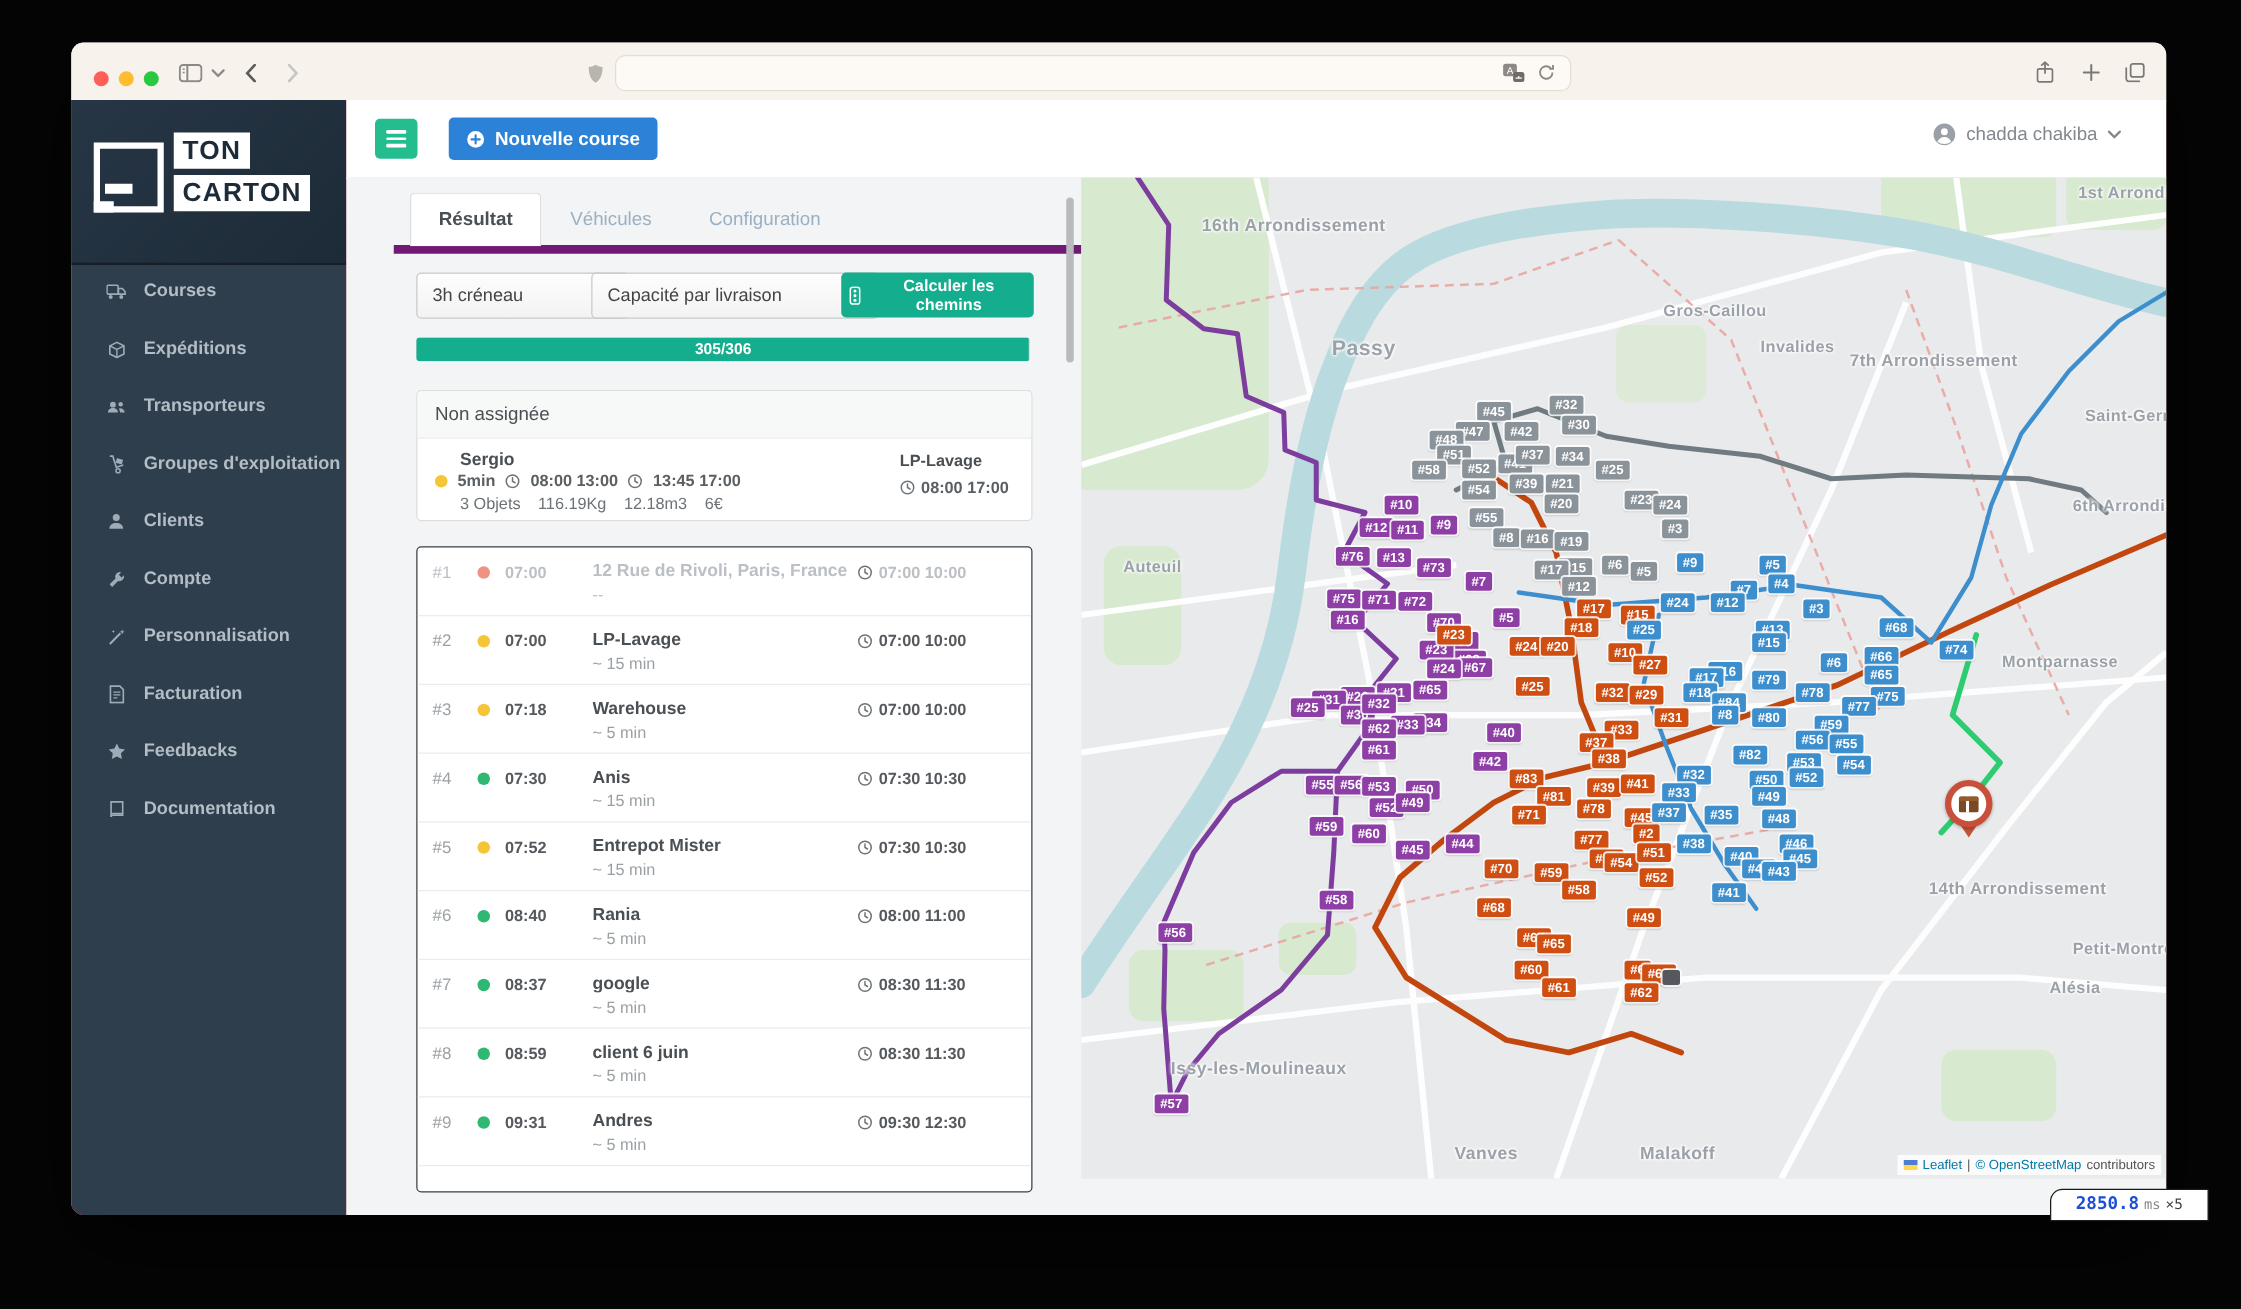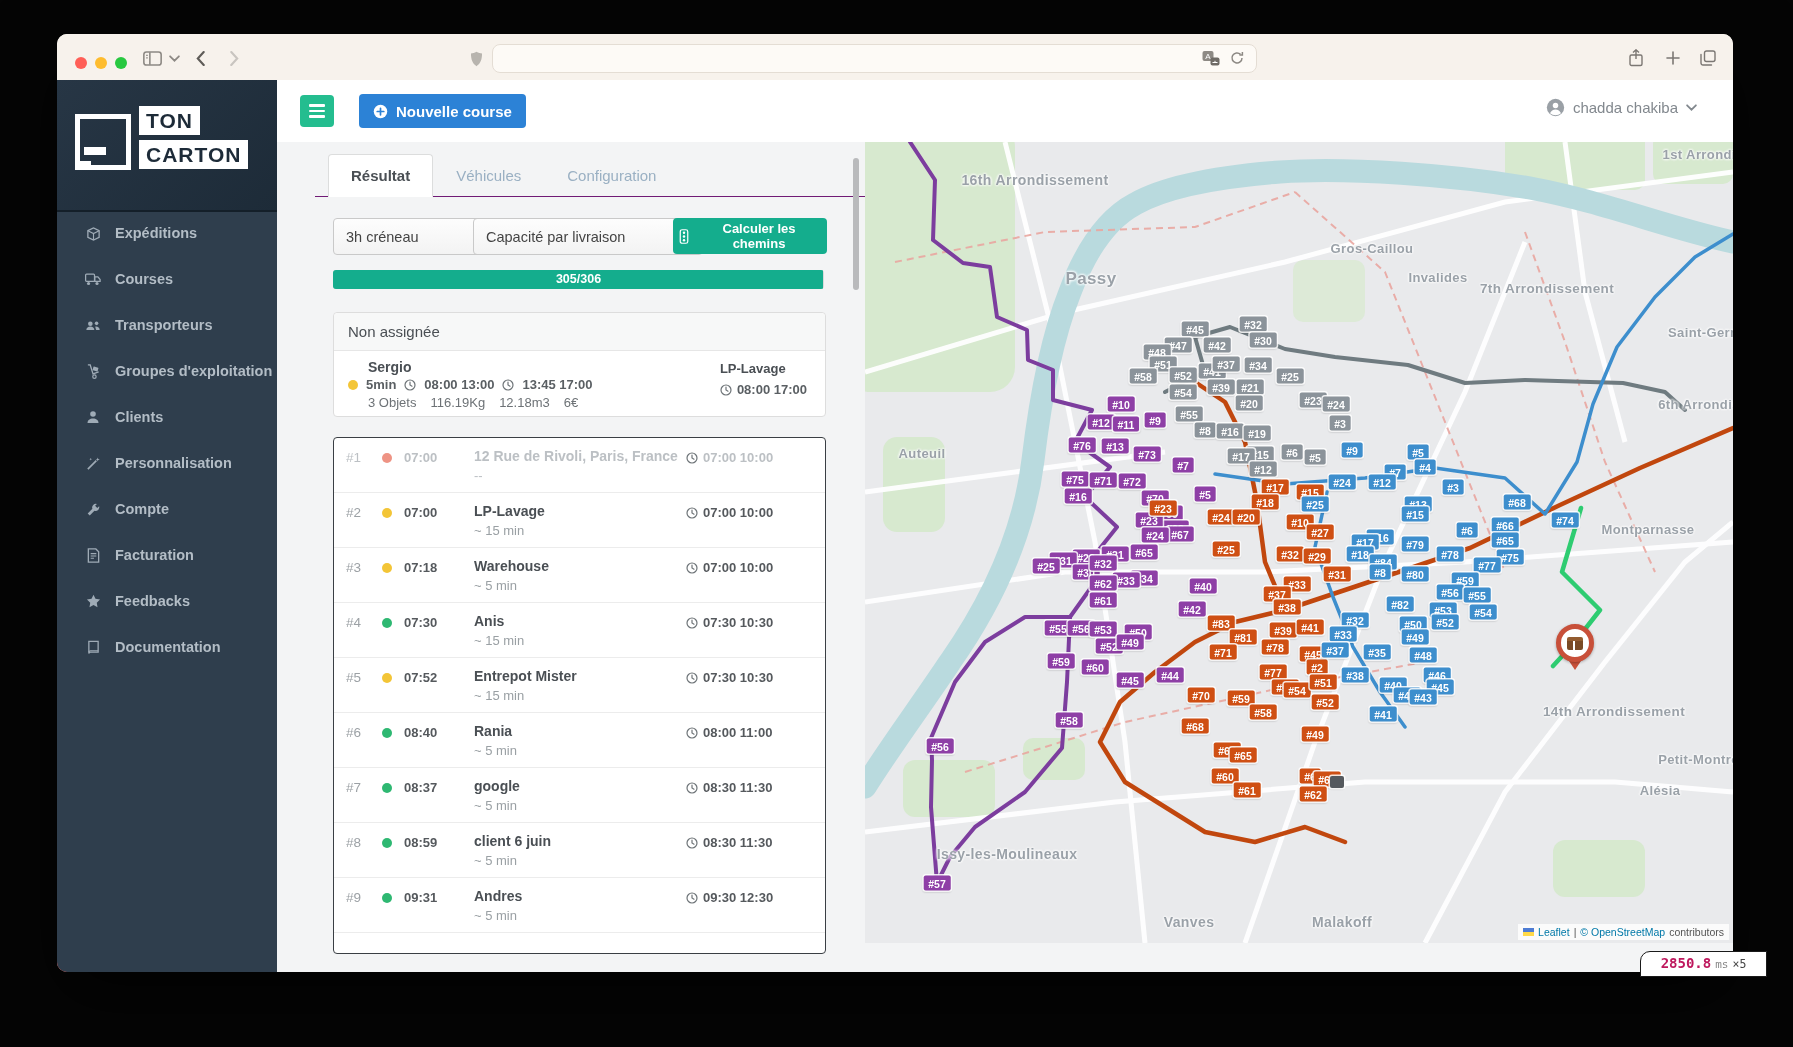--- a/index.html
+++ b/index.html
@@ -30,21 +30,21 @@
   .nav-item .ni-icon{width:20px;margin-right:12px;display:flex;justify-content:center;color:#9fabb6;}
   .topbar{position:absolute;left:220px;top:0;right:0;height:62px;background:#fff;border-bottom:1px solid #e5e7e8;}
   .hamburger{position:absolute;left:23px;top:15px;width:34px;height:32px;background:var(--green,#24bd8f);border-radius:4px;
     display:flex;flex-direction:column;justify-content:center;align-items:center;gap:3px;cursor:pointer;}
   .hamburger i{display:block;width:16px;height:2.4px;background:#fff;border-radius:1px;}
   .btn-new{position:absolute;left:82px;top:14px;height:34px;background:var(--btn-blue,#2c82d6);color:#fff;border:none;
     border-radius:4px;font-size:15px;font-weight:600;padding:0 14px;display:flex;align-items:center;gap:8px;cursor:pointer;}
   .usermenu{position:absolute;right:36px;top:18px;display:flex;align-items:center;gap:8px;color:#82888e;font-size:15px;cursor:pointer;}
   .content{position:absolute;left:220px;top:62px;right:0;bottom:0;background:#f3f4f5;}
   
-  .tabsrow{position:absolute;left:38px;top:12px;width:540px;height:42px;border-bottom:1px solid #701a75;display:flex;padding-left:13px;}
+  .tabsrow{position:absolute;left:38px;top:12px;width:540px;height:42px;border-bottom:7px solid #701a75;display:flex;padding-left:13px;}
   .tab{padding:0 22px;display:flex;align-items:center;font-size:15px;color:#9ab0c3;cursor:pointer;border:1px solid transparent;}
   .tab.active{background:#fff;color:#4a4f54;font-weight:600;border:1px solid #dcdddd;border-bottom:1px solid #fff;
     border-radius:4px 4px 0 0;margin-bottom:-1px;}
   .select{position:absolute;top:76px;height:35px;background:linear-gradient(#fdfdfd,#f3f3f3);border:1px solid #c9c9c9;
     border-radius:4px;font-size:14.5px;color:#444;display:flex;align-items:center;padding:0 26px 0 12px;cursor:pointer;}
   .sel-arrows{position:absolute;right:9px;top:9px;width:9px;height:16px;}
   .sel-arrows:before,.sel-arrows:after{content:"";position:absolute;left:0;border-left:4.5px solid transparent;border-right:4.5px solid transparent;}
   .sel-arrows:before{top:1px;border-bottom:5px solid #777;}
   .sel-arrows:after{bottom:1px;border-top:5px solid #777;}
   .btn-calc{position:absolute;left:396px;top:76px;width:154px;height:36px;background:var(--teal,#14ad8d);border:none;border-radius:4px;
@@ -100,21 +100,21 @@
   .pin-box{width:16px;height:13px;background:#7a4a25;border-radius:2px;
     background-image:linear-gradient(#935c30 0 4px,transparent 4px),linear-gradient(90deg,transparent 6px,#fff 6px 8px,transparent 8px);}
   .attribution{position:absolute;right:4px;bottom:3px;background:rgba(255,255,255,.8);font-size:10.5px;color:#555;
     padding:2px 5px;display:flex;align-items:center;gap:4px;}
   .attribution .link{color:#0078a8;}
   .ua-flag{display:inline-block;width:11px;height:8px;background:linear-gradient(#4e7cd4 0 4px,#ffd948 4px 8px);}
   
   .perf{position:absolute;left:1640px;top:951px;width:127px;height:26px;background:#fff;border:1.5px solid #1a1a1a;
     border-radius:10px 0 0 0;z-index:50;display:flex;align-items:baseline;justify-content:center;gap:4px;
     font-family:"DejaVu Sans Mono",monospace;padding-top:3px;box-sizing:border-box;}
-  .perf .pv{font-weight:bold;font-size:14px;color:#be185d;}
+  .perf .pv{font-weight:bold;font-size:14px;color:#1d4ed8;}
   .perf .pu{font-size:11px;color:#888;}
   .perf .pm{font-size:11.5px;color:#444;}
 </style>
 </head>
 <body>
 
 <div class="screen">
 
   <div class="window">
 
@@ -188,38 +188,38 @@
             <div class="logo-bar1"></div>
               <div class="logo-bar2"></div>
           </div>
           <div class="logo-t logo-t1">TON</div>
           <div class="logo-t logo-t2">CARTON</div>
         </div>
         <nav class="nav">
 
             <div class="nav-item">
               <span class="ni-icon">
-                <svg viewBox="0 0 16 16" width="15" height="15">
-                  <path d="M2 5l6-3 6 3v7l-6 3-6-3z" fill="none" stroke="currentColor" stroke-width="1.4"></path>
-                  <path d="M2 5l6 3 6-3M8 8v7" stroke="currentColor" fill="none" stroke-width="1.2"></path>
-                </svg>
-              </span>
-              <span>Expéditions</span>
-            </div>
-
-            <div class="nav-item">
-              <span class="ni-icon">
                 <svg viewBox="0 0 18 14" width="16" height="13">
                   <rect x="0.7" y="1" width="10" height="8" rx="1" fill="none" stroke="currentColor" stroke-width="1.4"></rect>
                   <path d="M11 4h3.5l2.5 3v2h-6z" fill="none" stroke="currentColor" stroke-width="1.4"></path>
                   <circle cx="4" cy="11.5" r="1.8" fill="currentColor"></circle>
                   <circle cx="13.5" cy="11.5" r="1.8" fill="currentColor"></circle>
                 </svg>
               </span>
               <span>Courses</span>
+            </div>
+
+            <div class="nav-item">
+              <span class="ni-icon">
+                <svg viewBox="0 0 16 16" width="15" height="15">
+                  <path d="M2 5l6-3 6 3v7l-6 3-6-3z" fill="none" stroke="currentColor" stroke-width="1.4"></path>
+                  <path d="M2 5l6 3 6-3M8 8v7" stroke="currentColor" fill="none" stroke-width="1.2"></path>
+                </svg>
+              </span>
+              <span>Expéditions</span>
             </div>
 
             <div class="nav-item">
               <span class="ni-icon">
                 <svg viewBox="0 0 18 14" width="16" height="13">
                   <circle cx="6" cy="5" r="2.6" fill="currentColor"></circle>
                   <path d="M1.5 12c0-2.5 2-4 4.5-4s4.5 1.5 4.5 4z" fill="currentColor"></path>
                   <circle cx="13" cy="4.6" r="2" fill="currentColor"></circle>
                   <path d="M11.5 8.3c2.8-.4 5 1.2 5 3.7h-4z" fill="currentColor"></path>
                 </svg>
@@ -244,35 +244,35 @@
                   <circle cx="7" cy="4" r="2.8" fill="currentColor"></circle>
                   <path d="M1.5 13c0-3 2.4-4.6 5.5-4.6S12.5 10 12.5 13z" fill="currentColor"></path>
                 </svg>
               </span>
               <span>Clients</span>
             </div>
 
             <div class="nav-item">
               <span class="ni-icon">
                 <svg viewBox="0 0 16 16" width="15" height="15">
+                  <path d="M14 4.5A4 4 0 019 9.4L4 14.4 1.8 12.2 6.8 7.2A4 4 0 0111.7 2l-2 2 2.3 2.3z" fill="currentColor"></path>
+                </svg>
+              </span>
+              <span>Compte</span>
+            </div>
+
+            <div class="nav-item">
+              <span class="ni-icon">
+                <svg viewBox="0 0 16 16" width="15" height="15">
                   <path d="M2 14L11 5" stroke="currentColor" stroke-width="1.8"></path>
                   <path d="M12.5 1.5l.6 1.6 1.6.6-1.6.6-.6 1.6-.6-1.6-1.6-.6 1.6-.6z" fill="currentColor"></path>
                   <path d="M5 2l.4 1 1 .4-1 .4-.4 1-.4-1-1-.4 1-.4z" fill="currentColor"></path>
                 </svg>
               </span>
               <span>Personnalisation</span>
-            </div>
-
-            <div class="nav-item">
-              <span class="ni-icon">
-                <svg viewBox="0 0 16 16" width="15" height="15">
-                  <path d="M14 4.5A4 4 0 019 9.4L4 14.4 1.8 12.2 6.8 7.2A4 4 0 0111.7 2l-2 2 2.3 2.3z" fill="currentColor"></path>
-                </svg>
-              </span>
-              <span>Compte</span>
             </div>
 
             <div class="nav-item">
               <span class="ni-icon">
                 <svg viewBox="0 0 13 16" width="13" height="15">
                   <path d="M1 1h8l3 3v11H1z" fill="none" stroke="currentColor" stroke-width="1.4"></path>
                   <path d="M3.5 6h6M3.5 8.5h6M3.5 11h3.5" stroke="currentColor" stroke-width="1.1"></path>
                 </svg>
               </span>
               <span>Facturation</span>

